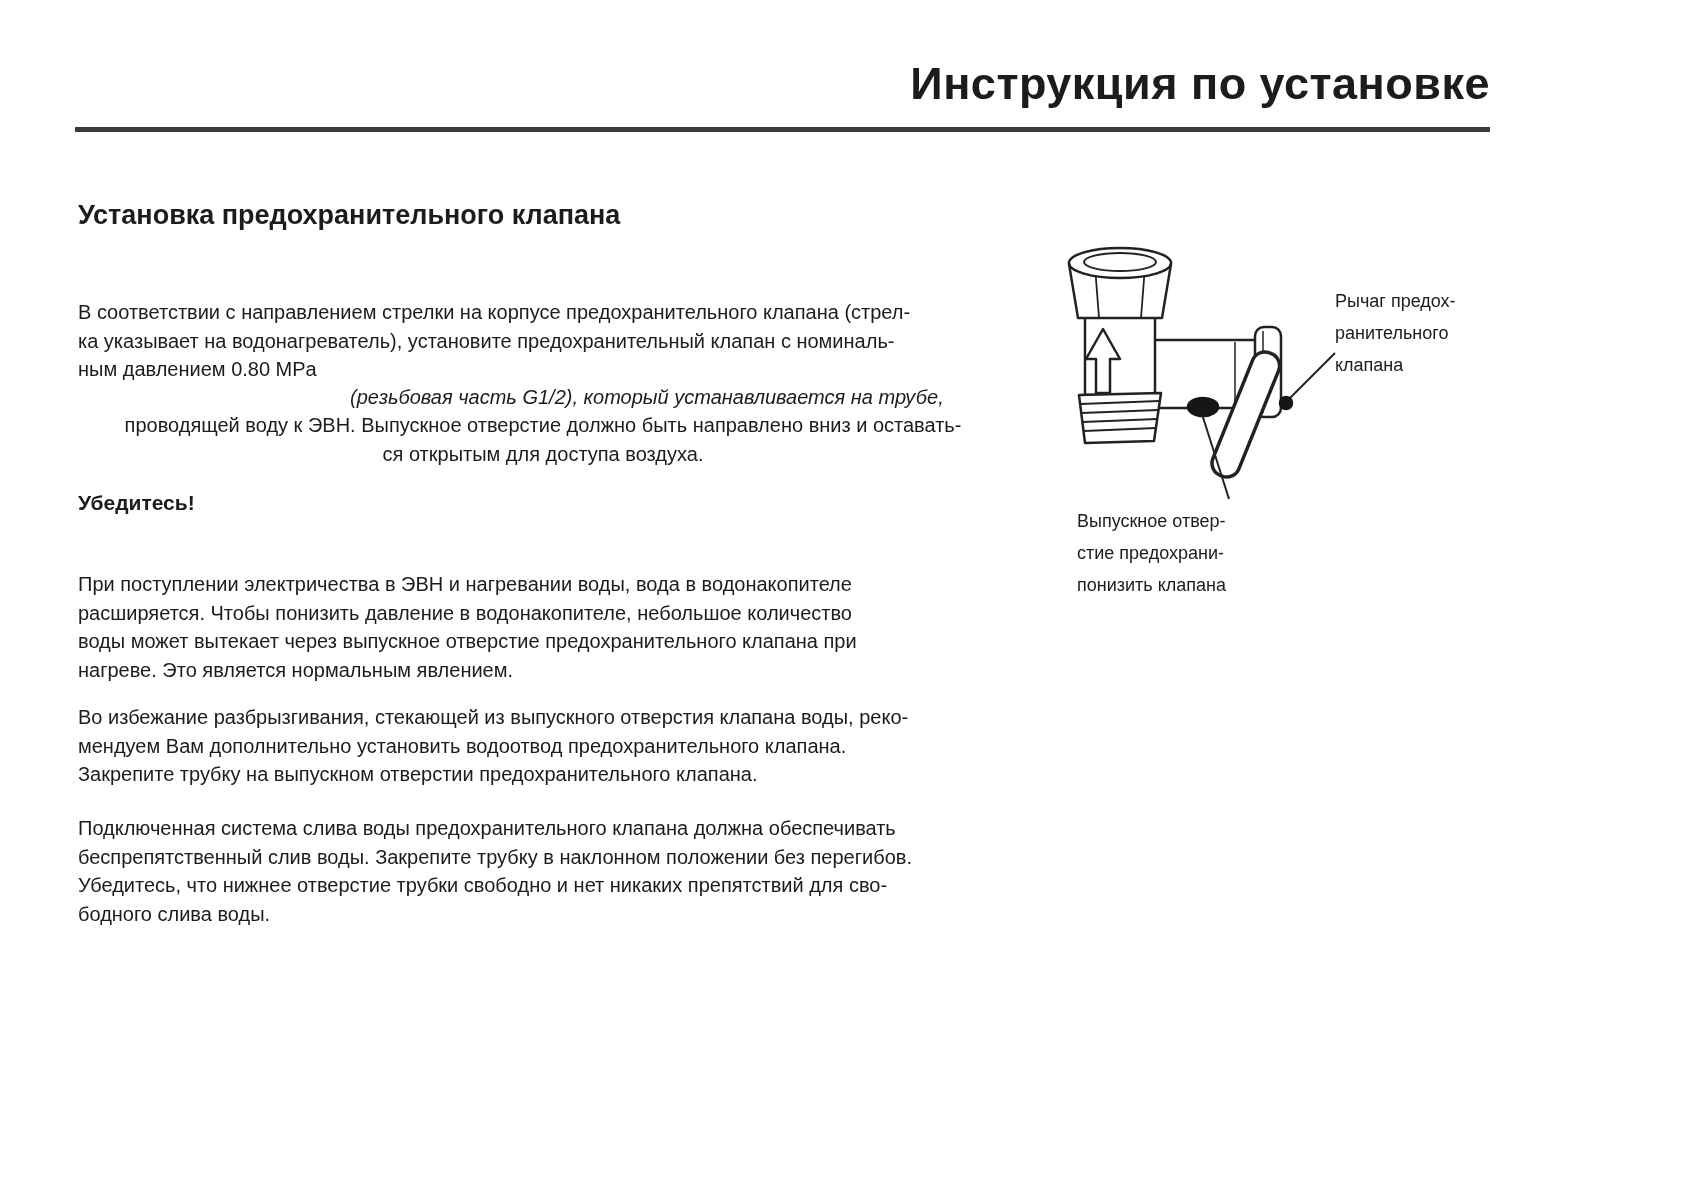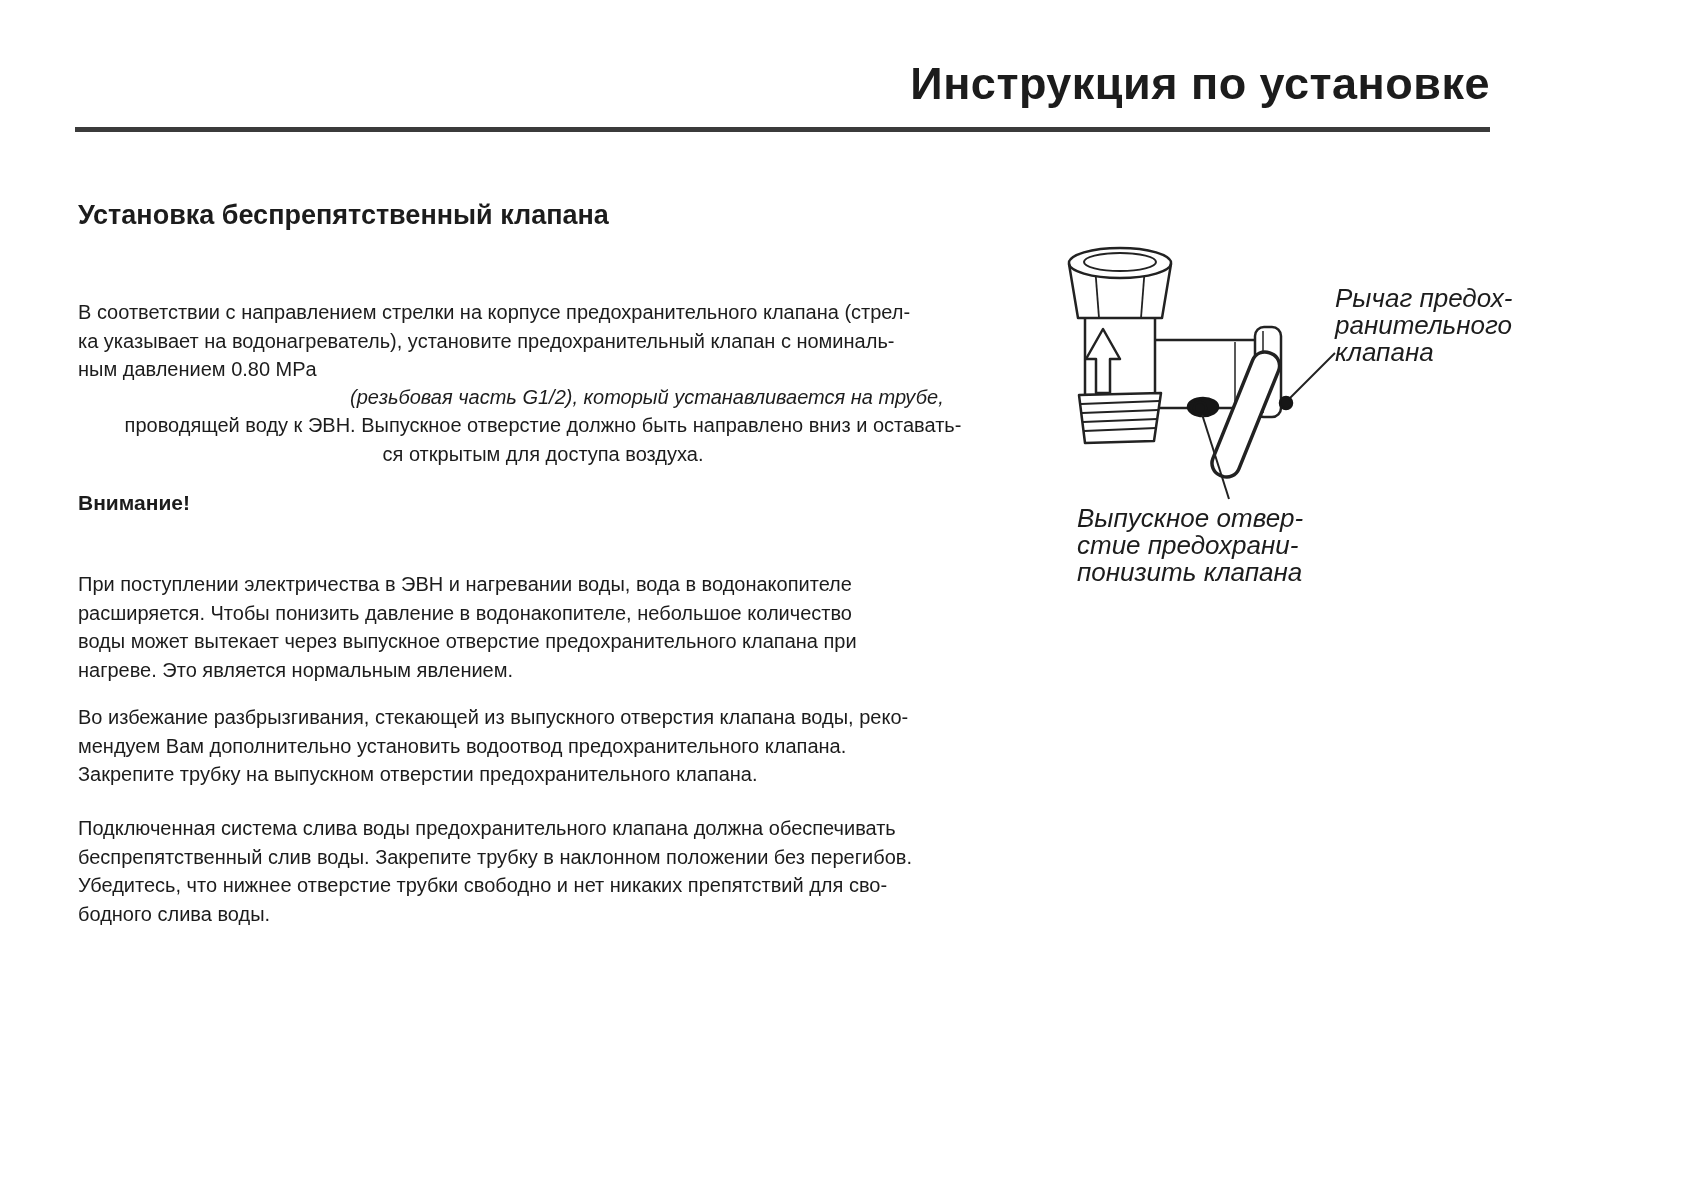--- a/index.html
+++ b/index.html
@@ -66,46 +66,45 @@
     width: 475px;
     height: 370px;
   }
   .diagram svg {
     position: absolute;
     left: 0;
     top: 0;
   }
   .diagram-label {
     position: absolute;
-    font-size: 26px;
-    line-height: 27px;
+    font-size: 18px;
+    line-height: 32px;
     white-space: pre-line;
-    font-style: italic;
   }
   .label-lever { left: 280px; top: 50px; }
   .label-outlet { left: 22px; top: 270px; }
 </style>
 </head>
 <body>
 
 <div class="page">
 
   <h1 class="page-title">Инструкция по установке</h1>
   <div class="header-rule"></div>
 
-  <h2 class="section-heading">Установка беспрепятственный клапана</h2>
+  <h2 class="section-heading">Установка предохранительного клапана</h2>
 
   <p class="body-text para-1a">В соответствии с направлением стрелки на корпусе предохранительного клапана (стрел-
 ка указывает на водонагреватель), установите предохранительный клапан с номиналь-
 ным давлением 0.80 MPa</p>
   <p class="body-text para-1b">(резьбовая часть G1/2), который устанавливается на трубе,</p>
   <p class="body-text para-1c">проводящей воду к ЭВН. Выпускное отверстие должно быть направлено вниз и оставать-
 ся открытым для доступа воздуха.</p>
 
-  <h3 class="attention-heading">Внимание!</h3>
+  <h3 class="attention-heading">Убедитесь!</h3>
   <p class="body-text para-2">При поступлении электричества в ЭВН и нагревании воды, вода в водонакопителе
 расширяется. Чтобы понизить давление в водонакопителе, небольшое количество
 воды может вытекает через выпускное отверстие предохранительного клапана при
 нагреве. Это является нормальным явлением.</p>
   <p class="body-text para-3">Во избежание разбрызгивания, стекающей из выпускного отверстия клапана воды, реко-
 мендуем Вам дополнительно установить водоотвод предохранительного клапана.
 Закрепите трубку на выпускном отверстии предохранительного клапана.</p>
   <p class="body-text para-4">Подключенная система слива воды предохранительного клапана должна обеспечивать
 беспрепятственный слив воды. Закрепите трубку в наклонном положении без перегибов.
 Убедитесь, что нижнее отверстие трубки свободно и нет никаких препятствий для сво-

